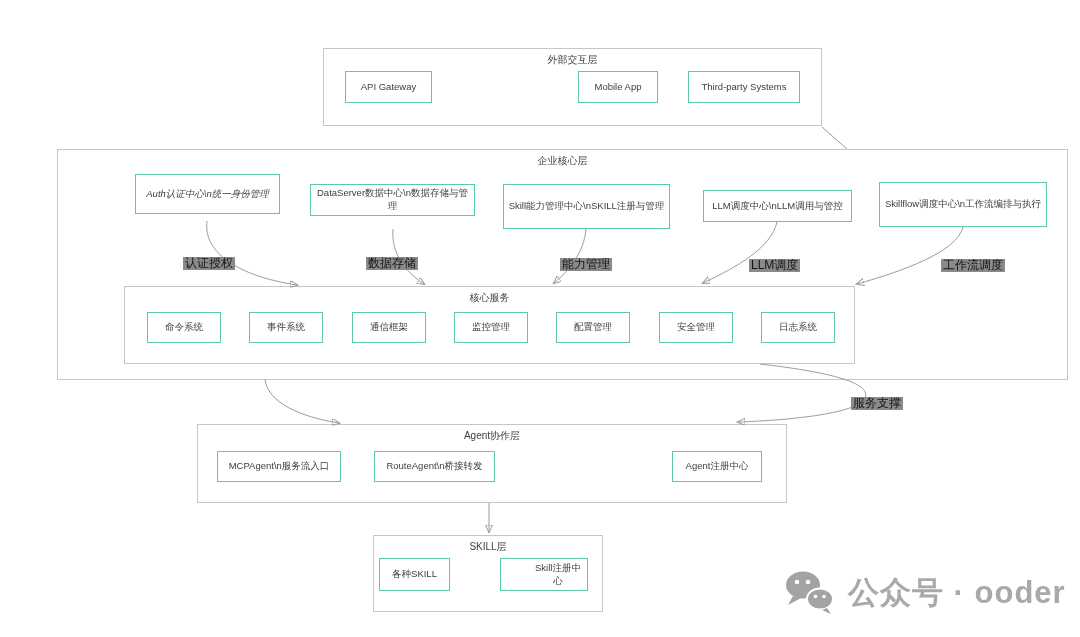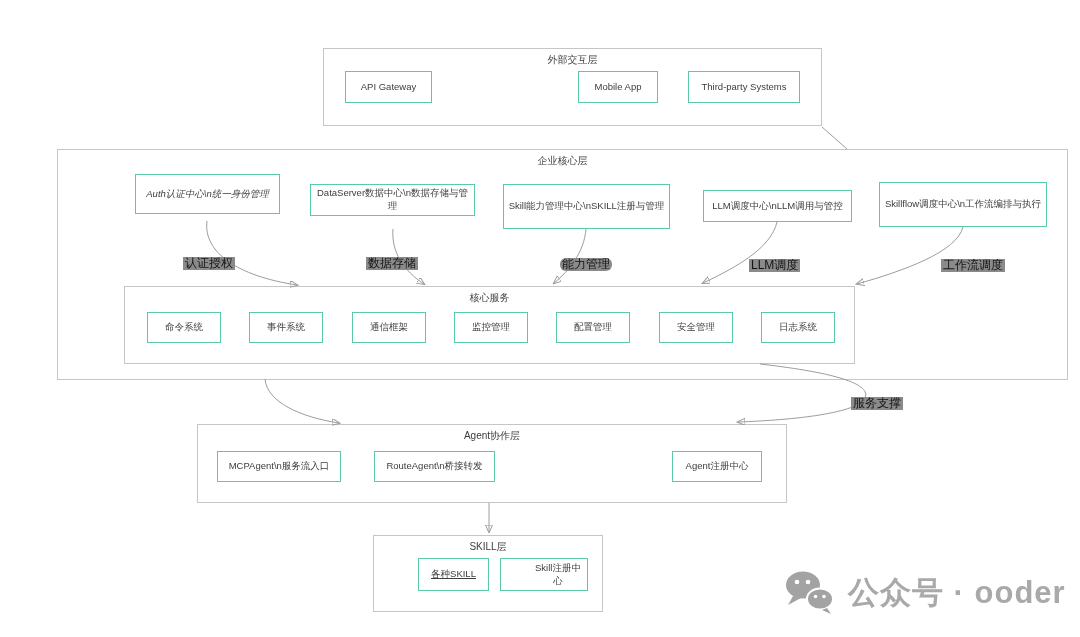--- a/index.html
+++ b/index.html
@@ -73,21 +73,21 @@
   <div class="node" style="left:352px;top:312px;width:74px;height:31px;">通信框架</div>
   <div class="node" style="left:454px;top:312px;width:74px;height:31px;">监控管理</div>
   <div class="node" style="left:556px;top:312px;width:74px;height:31px;">配置管理</div>
   <div class="node" style="left:659px;top:312px;width:74px;height:31px;">安全管理</div>
   <div class="node" style="left:761px;top:312px;width:74px;height:31px;">日志系统</div>
 
   <div class="node" style="left:217px;top:451px;width:124px;height:31px;">MCPAgent\n服务流入口</div>
   <div class="node" style="left:374px;top:451px;width:121px;height:31px;">RouteAgent\n桥接转发</div>
   <div class="node" style="left:672px;top:451px;width:90px;height:31px;">Agent注册中心</div>
 
-  <div class="node" style="left:418px;top:558px;width:71px;height:33px;text-decoration:underline;">各种SKILL</div>
+  <div class="node" style="left:379px;top:558px;width:71px;height:33px;">各种SKILL</div>
   <div class="node" style="left:500px;top:558px;width:88px;height:33px;padding-left:32px;">Skill注册中心</div>
 
   <svg class="edges">
     <defs>
       <marker id="arrow" markerWidth="9" markerHeight="8" refX="7" refY="3.5" orient="auto" markerUnits="userSpaceOnUse">
         <path d="M0,0 L8,3.5 L0,7 z" fill="#8c8c8c" stroke="none"></path>
       </marker>
     </defs>
     <line x1="822" y1="127" x2="847" y2="149"></line>
     <path d="M207,221 C203,252 237,276 297,285" marker-end="url(#arrow)"></path>
@@ -95,21 +95,21 @@
     <path d="M586,229 C584,252 570,270 554,283" marker-end="url(#arrow)"></path>
     <path d="M777,222 C771,248 737,267 703,283" marker-end="url(#arrow)"></path>
     <path d="M963,227 C957,252 903,271 857,284" marker-end="url(#arrow)"></path>
     <path d="M265,379 C267,402 300,417 339,423" marker-end="url(#arrow)"></path>
     <path d="M760,364 C830,372 872,383 865,398 C858,413 795,420 738,422" marker-end="url(#arrow)"></path>
     <path d="M489,503 L489,532" marker-end="url(#arrow)"></path>
   </svg>
 
   <div class="edge-label" style="left:183px;top:257px;">认证授权</div>
   <div class="edge-label" style="left:366px;top:257px;">数据存储</div>
-  <div class="edge-label" style="left:560px;top:258px;border-radius:6px;">能力管理</div>
+  <div class="edge-label" style="left:560px;top:258px;">能力管理</div>
   <div class="edge-label" style="left:749px;top:259px;">LLM调度</div>
   <div class="edge-label" style="left:941px;top:259px;">工作流调度</div>
   <div class="edge-label" style="left:851px;top:397px;">服务支撑</div>
 
   <div class="watermark">
     <svg width="52" height="46" viewBox="0 0 52 46">
       <ellipse cx="19" cy="15" rx="17" ry="13.5" fill="#a3a3a3"></ellipse>
       <path d="M9 26 L4 35 L17 28 Z" fill="#a3a3a3"></path>
       <circle cx="13" cy="12" r="2.3" fill="#ffffff"></circle>
       <circle cx="24" cy="12" r="2.3" fill="#ffffff"></circle>

